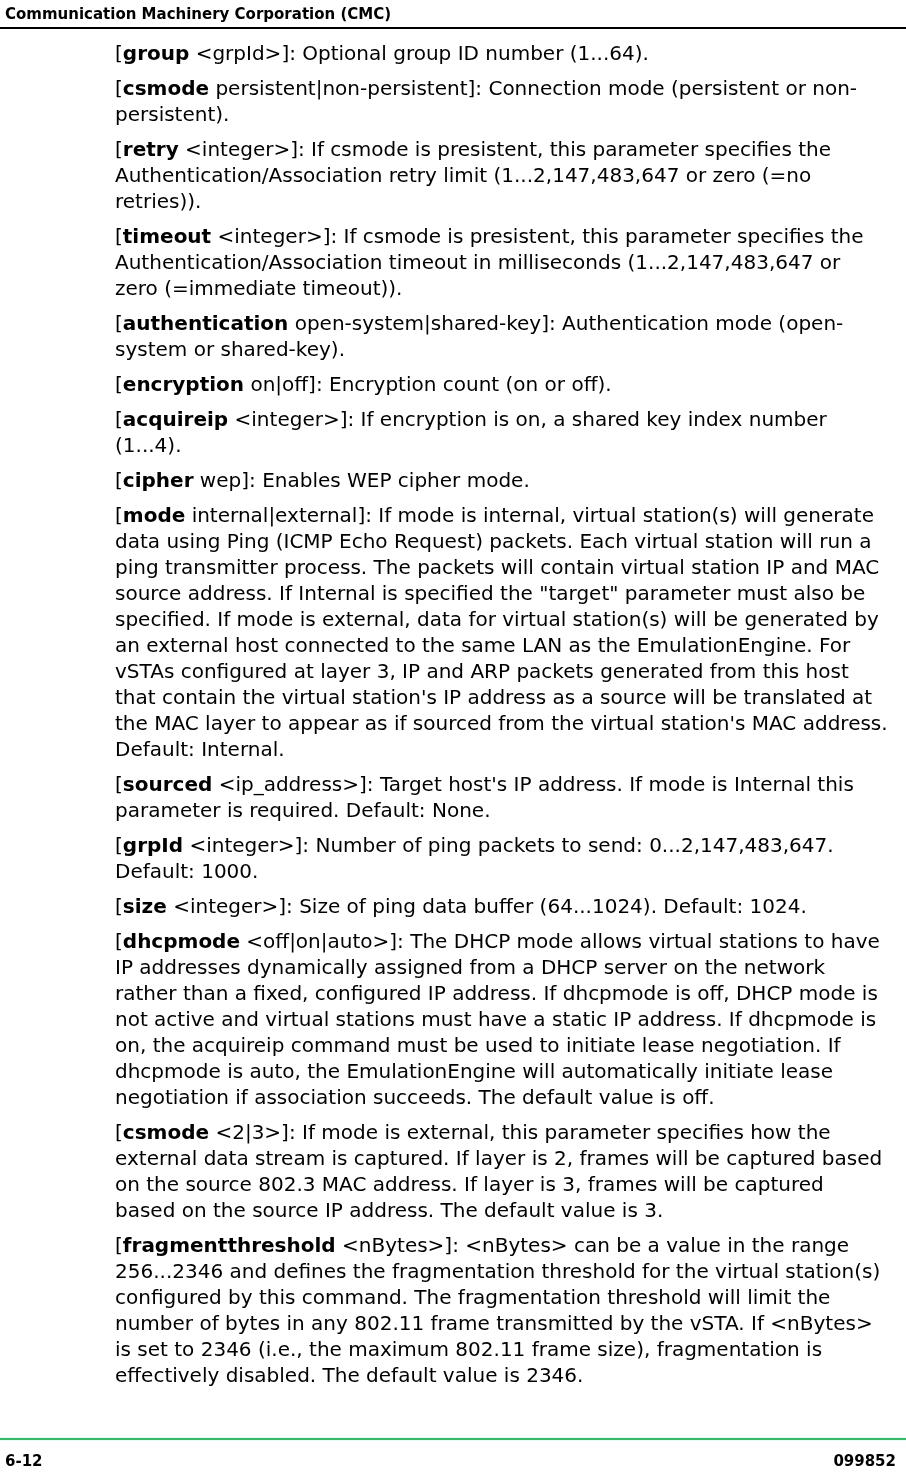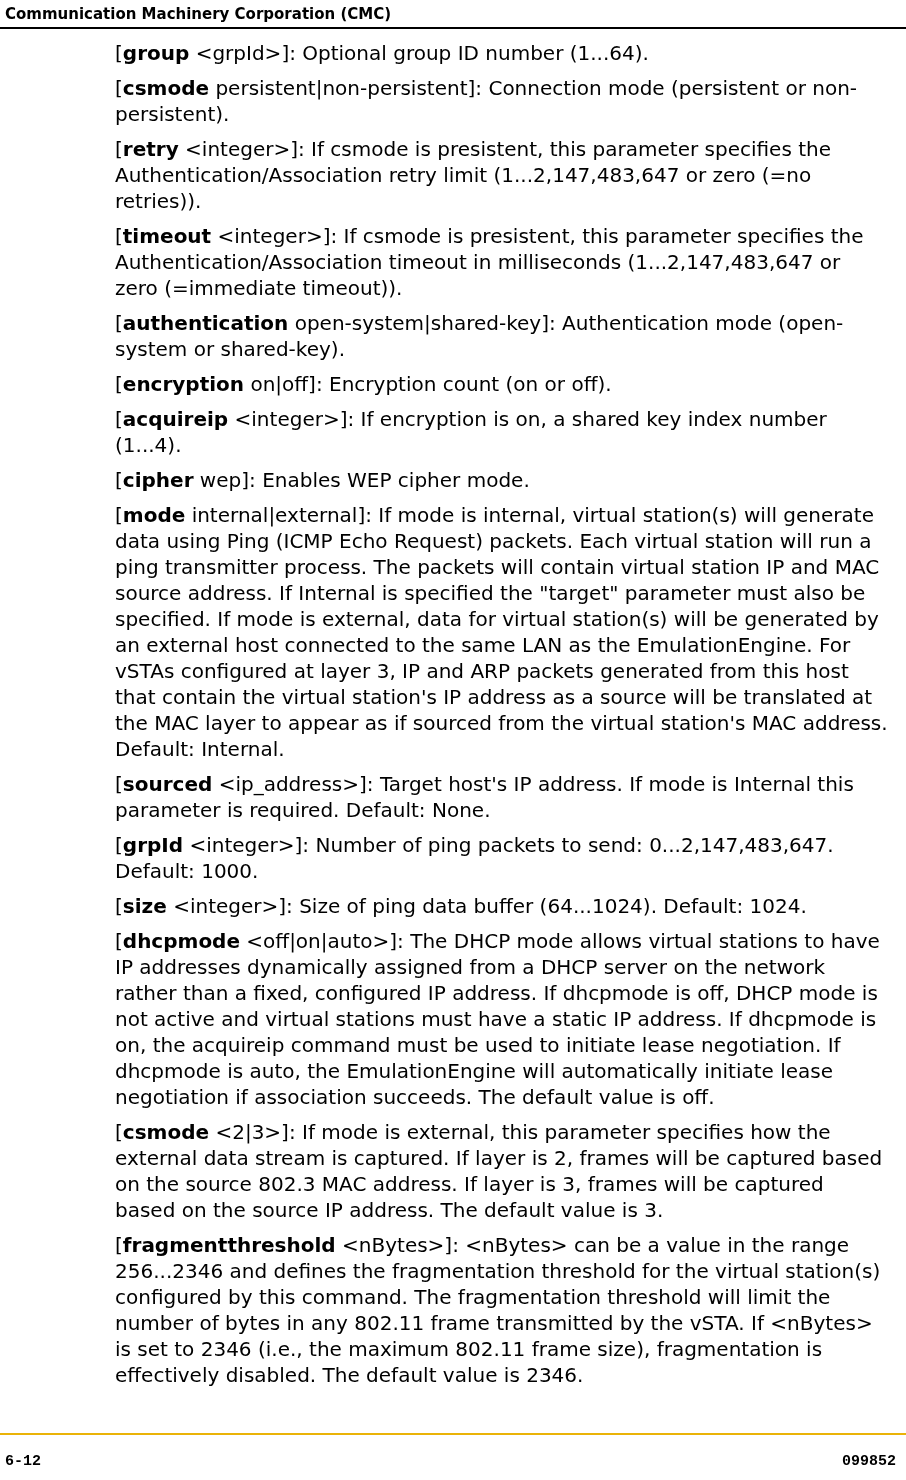--- a/index.html
+++ b/index.html
@@ -24,28 +24,27 @@
   }
   .para {
     font-size: 20px;
     line-height: 26px;
     margin: 0 0 9px 0;
   }
   .para b { font-weight: 700; }
   .page-footer {
     position: absolute;
     left: 0; right: 0; bottom: 0;
-    border-top: 2px solid #eab308;
+    border-top: 2px solid #22c55e;
     display: flex;
     justify-content: space-between;
     align-items: center;
-    padding: 18px 10px 10px 5px;
+    padding: 12px 10px 10px 5px;
     font-weight: 700;
     font-size: 15px;
-    font-family: Liberation Mono, monospace;
   }
 </style>
 </head>
 <body>
 
 <div class="page-header">
   <span>Communication Machinery Corporation (CMC)</span>
 </div>
 
 <div class="content">

